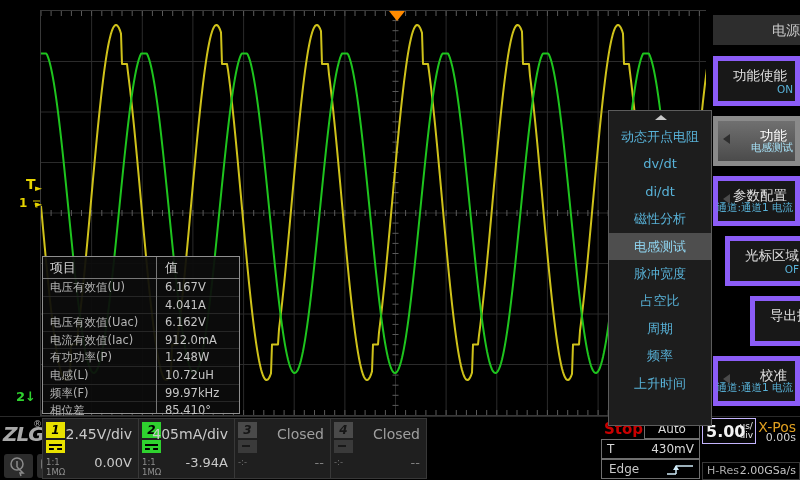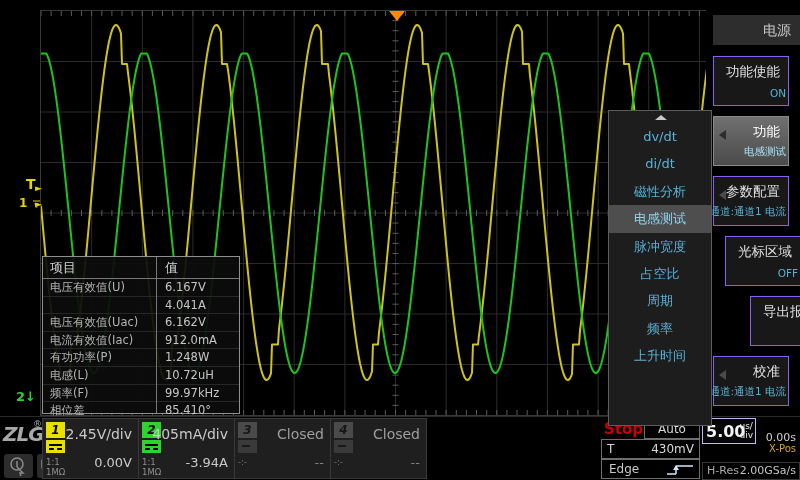--- a/index.html
+++ b/index.html
@@ -32,23 +32,23 @@
   #menu{left:608px;top:110px;width:104px;height:316px;background:#1d1d1d;border:1px solid #5c5c5c;
         box-sizing:border-box;z-index:20;}
   #menu-scroll{height:12px;position:relative;}
   #menu-scroll .tri{position:absolute;left:46px;top:4px;width:0;height:0;
         border-left:6px solid transparent;border-right:6px solid transparent;border-bottom:5px solid #c8c8c8;}
   .menu-item{height:27.4px;line-height:27.4px;text-align:center;font-size:13px;color:#58b2d8;cursor:pointer;white-space:nowrap;}
   .menu-item.sel{background:#4e4e4e;color:#8fd4f0;}
   
   #side-strip{left:706px;top:0;width:94px;height:480px;background:#000;z-index:5;}
   #side-title{left:713px;top:15px;width:87px;height:30px;background:#2d2d2d;color:#c8c8c8;
-        font-size:14px;line-height:30px;text-align:right;padding-right:9px;box-sizing:border-box;z-index:6;}
-  .side-btn{position:absolute;left:713px;width:76px;height:50px;background:#181818;
-        border:1px solid #8b5cf6;box-sizing:border-box;z-index:6;padding-left:12px;}
+        font-size:14px;line-height:30px;text-align:right;padding-right:0;box-sizing:border-box;z-index:6;}
+  .side-btn{position:absolute;left:713px;width:87px;height:50px;background:#181818;
+        border:5px solid #8b5cf6;box-sizing:border-box;z-index:6;padding-left:12px;}
   .side-btn .ttl{position:absolute;top:6px;right:8px;font-size:13.5px;color:#e0e0e0;white-space:nowrap;}
   .side-btn .val{position:absolute;bottom:6px;right:2px;width:84px;text-align:right;
         font-size:10.5px;color:#58b2d8;white-space:nowrap;}
   .side-btn .larr{position:absolute;left:5px;top:13px;width:0;height:0;
         border-top:5px solid transparent;border-bottom:5px solid transparent;border-right:7px solid #4a4a4a;}
   .side-btn .darr{position:absolute;right:9px;bottom:7px;width:0;height:0;
         border-left:5px solid transparent;border-right:5px solid transparent;border-top:6px solid #999;}
   .side-btn.sel{background:linear-gradient(#707070,#4b4b4b);border-color:#8a8a8a;}
   .side-btn.sel .ttl{color:#fff;}
   .side-btn.sel .val{color:#a6e2f8;}
@@ -74,21 +74,21 @@
         font-size:12px;text-align:center;line-height:16px;}
   #trig-lvl{left:1px;top:21px;width:97px;height:18px;border:1px solid #6f6f6f;font-size:12px;color:#d8d8d8;}
   #trig-lvl .l{position:absolute;left:5px;top:2px;} #trig-lvl .r{position:absolute;right:5px;top:2px;}
   #trig-type{left:1px;top:41px;width:97px;height:18px;border:1px solid #6f6f6f;font-size:12px;color:#c8c8c8;}
   #trig-type .l{position:absolute;left:7px;top:2px;}
   #tbblk{left:700px;top:1px;width:100px;height:61px;}
   #tb-scale{left:2px;top:0;width:54px;height:26px;background:#060606;border:1px solid #c4b5fd;box-sizing:border-box;}
   #tb-scale .big{position:absolute;left:3px;top:3px;font-weight:bold;font-size:16px;color:#f2f2f2;}
   #tb-scale .units{position:absolute;right:2px;top:3px;font-size:9px;line-height:9px;color:#e8e8e8;text-align:left;}
   #tb-xpos{left:58px;top:0;width:40px;height:26px;}
-  #tb-xpos .lab{position:absolute;right:2px;top:1px;font-size:10px;color:#e0a020;margin-top:24px;}
+  #tb-xpos .lab{position:absolute;right:2px;top:1px;font-size:14px;color:#e0a020;}
   #tb-xpos .val{position:absolute;right:2px;top:13px;font-size:11px;color:#d0d0d0;}
   #tb-row2{left:2px;top:27px;width:96px;height:16px;border:1px solid #383838;font-size:12px;}
   #tb-row2 .l{position:absolute;left:4px;top:1px;color:#e0a020;}
   #tb-row2 .r{position:absolute;right:3px;top:1px;color:#2fc2ea;}
   #tb-row3{left:2px;top:44px;width:96px;height:16px;border:1px solid #383838;font-size:11px;}
   #tb-row3 .l{position:absolute;left:4px;top:1px;color:#a8a8a8;text-align:right;}
   #tb-row3 .r{position:absolute;right:3px;top:1px;color:#c4c4c4;}
 </style>
 </head>
 <body>
@@ -178,20 +178,21 @@
         </div>
       </div>
     <div class="abs" id="meas-divider"></div>
   </div>
 
   <div class="abs" id="menu">
     <div id="menu-scroll">
         <div class="tri"></div>
       </div>
     <div id="menu-items">
+        <div class="menu-item">动态开点电阻</div>
         <div class="menu-item">dv/dt</div>
         <div class="menu-item">di/dt</div>
         <div class="menu-item">磁性分析</div>
         <div class="menu-item sel">电感测试</div>
         <div class="menu-item">脉冲宽度</div>
         <div class="menu-item">占空比</div>
         <div class="menu-item">周期</div>
         <div class="menu-item">频率</div>
         <div class="menu-item">上升时间</div>
       </div>

